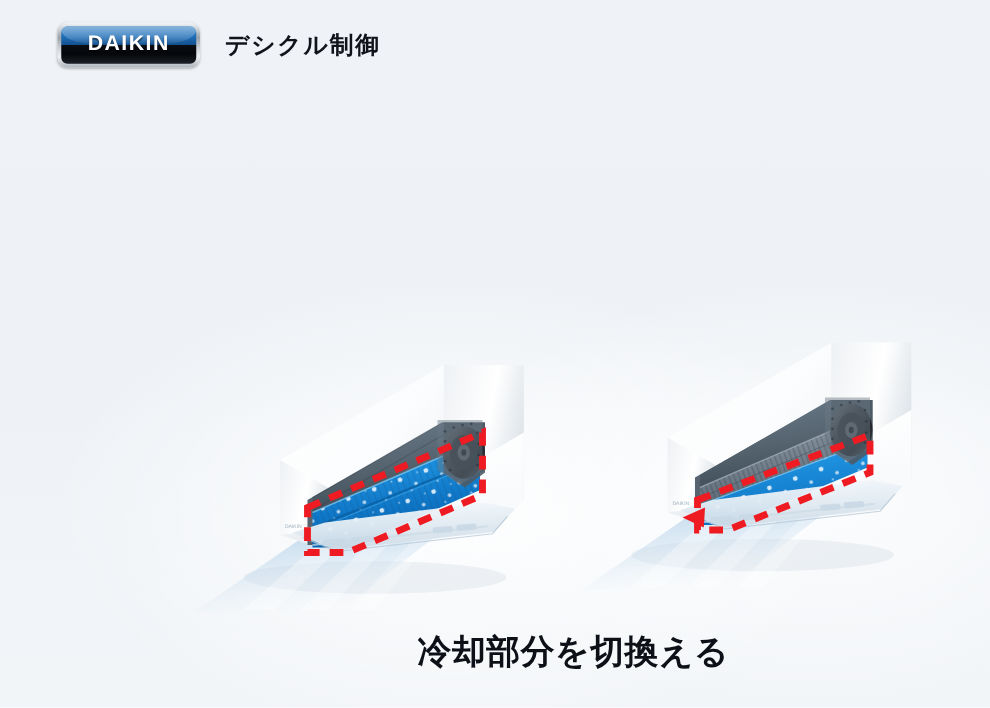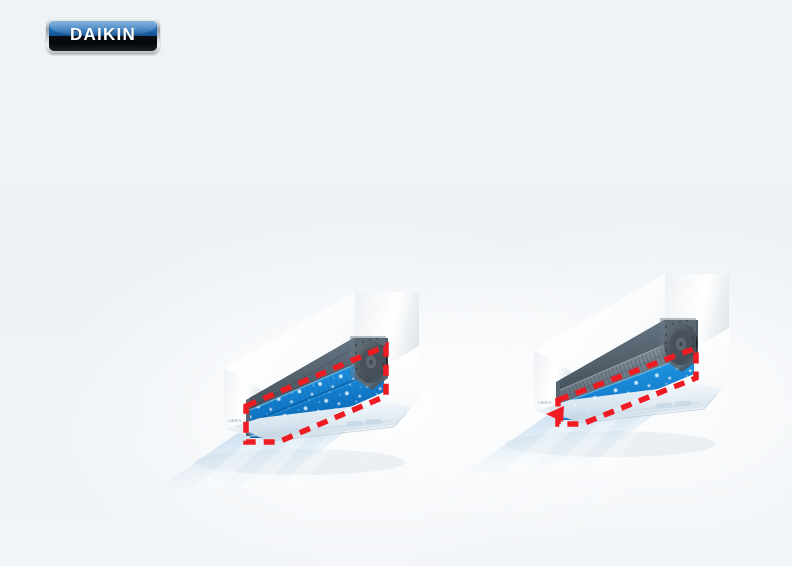--- a/index.html
+++ b/index.html
@@ -138,20 +138,21 @@
 
   <div class="bg-wash"></div>
 
   <div class="header">
     <div class="logo-badge">
       <div class="logo-inner">
         <div class="logo-gloss"></div>
         <div class="logo-text">DAIKIN</div>
       </div>
     </div>
+    <div class="brand-label">デシクル制御</div>
   </div>
 
 
   <div class="ac-unit" id="unit-left">
     <svg viewBox="0 0 300 230" width="300" height="230" xmlns="http://www.w3.org/2000/svg">
       <defs>
         <linearGradient id="bodyTopL" x1="0" y1="0" x2="1" y2="0.5">
           <stop offset="0%" stop-color="#ffffff"></stop>
           <stop offset="55%" stop-color="#fbfcfd"></stop>
           <stop offset="100%" stop-color="#e9edf1"></stop>
@@ -417,14 +418,15 @@
       </g>
 
       <text x="78" y="172" font-size="4" fill="#9fb0bd" font-family="Liberation Sans, sans-serif">DAIKIN</text>
 
       <path d="M98,168 L236,116 L236,146 L122,192 L98,192 Z" fill="none" stroke="#ee1c22" stroke-width="5.5" stroke-dasharray="11 8" stroke-linecap="butt" stroke-linejoin="miter"></path>
 
       <path d="M86,182 L104,174 L103,190 Z" fill="#ee1c22"></path>
     </svg>
   </div>
 
+  <div class="caption">冷却部分を切換える</div>
 
 </div>
 
 </body></html>

